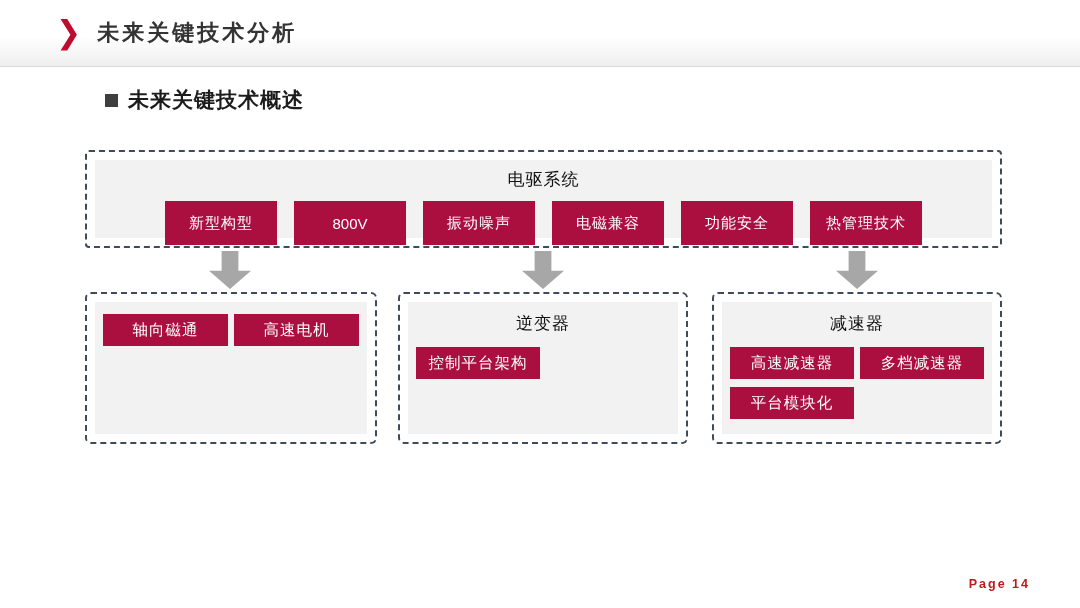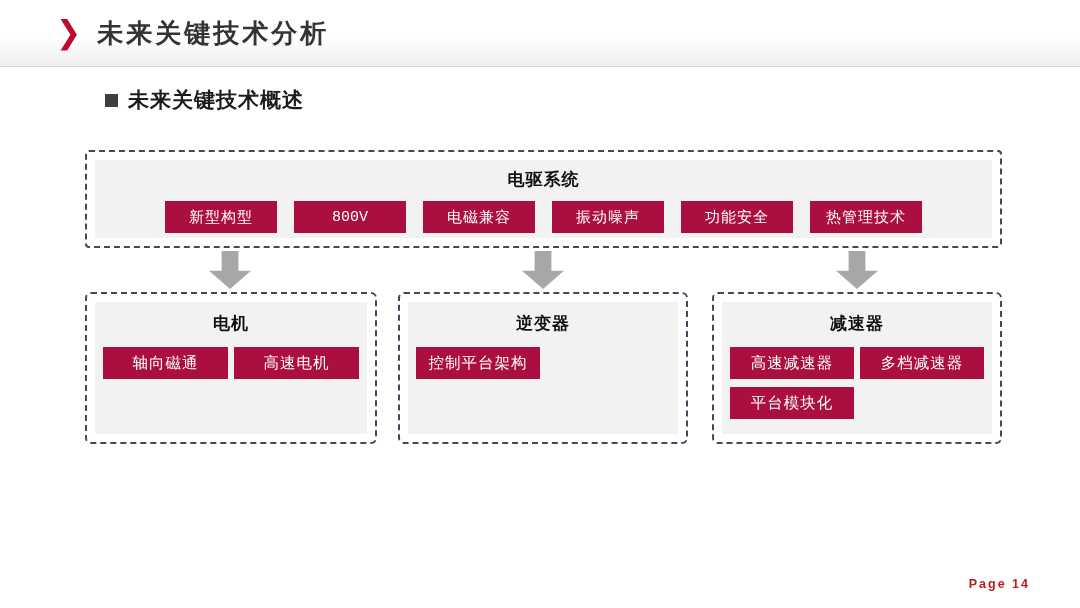--- a/index.html
+++ b/index.html
@@ -26,21 +26,21 @@
   }
   .chevron {
     color: var(--chevron-red, #c00b2f);
     font-size: 30px;
     font-weight: 700;
     line-height: 1;
     margin-right: 16px;
     transform: scaleY(1.05);
   }
   .page-title {
-    font-size: 26px;
+    font-size: 22px;
     font-weight: 700;
     color: #343434;
     letter-spacing: 3px;
   }
 
   
   .section-heading {
     position: absolute;
     top: 86px; left: 61px;
     display: flex;
@@ -69,21 +69,21 @@
     box-sizing: border-box;
   }
   .group-panel {
     position: absolute;
     inset: 8px;
     background: var(--panel-gray, #f2f2f2);
   }
   .panel-title {
     text-align: center;
     font-size: 17px;
-    font-weight: 700;
+    font-weight: 400;
     color: #111111;
     letter-spacing: 1px;
   }
 
   
   .top-box { left: 85px; top: 150px; width: 917px; height: 98px; }
   .top-box .panel-title { margin-top: 8px; }
   .chip-row {
     display: flex;
     justify-content: center;
@@ -93,22 +93,22 @@
   }
   .chip {
     background: var(--accent-red, #aa0f3f);
     color: #ffffff;
     display: flex;
     align-items: center;
     justify-content: center;
     font-size: 15px;
     letter-spacing: 1px;
   }
-  .chip-row .chip { width: 112px; height: 32px; flex: 0 0 auto; }
-  .chip-row .chip:nth-child(2) { font-family: Liberation Mono, monospace; letter-spacing: 0; }
+  .chip-row .chip { width: 112px; height: 44px; flex: 0 0 auto; }
+  .chip-row .chip:nth-child(2) { font-family: Liberation Sans, sans-serif; letter-spacing: 0; }
 
   
   .arrow-down {
     position: absolute;
     top: 251px;
     width: 42px;
     height: 38px;
     background: var(--arrow-gray, #a7a7a7);
     clip-path: polygon(30% 0, 70% 0, 70% 52%, 100% 52%, 50% 100%, 0 52%, 30% 52%);
   }
@@ -155,35 +155,34 @@
     <span class="square-bullet"></span>
     <span class="section-title">未来关键技术概述</span>
   </div>
 
   <div class="group-box top-box">
     <div class="group-panel">
       <div class="panel-title">电驱系统</div>
       <div class="chip-row">
         <div class="chip">新型构型</div>
         <div class="chip">800V</div>
+        <div class="chip">振动噪声</div>
         <div class="chip">电磁兼容</div>
-        <div class="chip">振动噪声</div>
         <div class="chip">功能安全</div>
         <div class="chip">热管理技术</div>
       </div>
     </div>
   </div>
 
   <div class="arrow-down arrow-1"></div>
   <div class="arrow-down arrow-2"></div>
   <div class="arrow-down arrow-3"></div>
 
   <div class="group-box sub-box sub-box-1">
     <div class="group-panel">
-      <div class="panel-title">电机</div>
       <div class="chip-grid">
         <div class="chip">轴向磁通</div>
         <div class="chip">高速电机</div>
       </div>
     </div>
   </div>
 
   <div class="group-box sub-box sub-box-2">
     <div class="group-panel">
       <div class="panel-title">逆变器</div>

